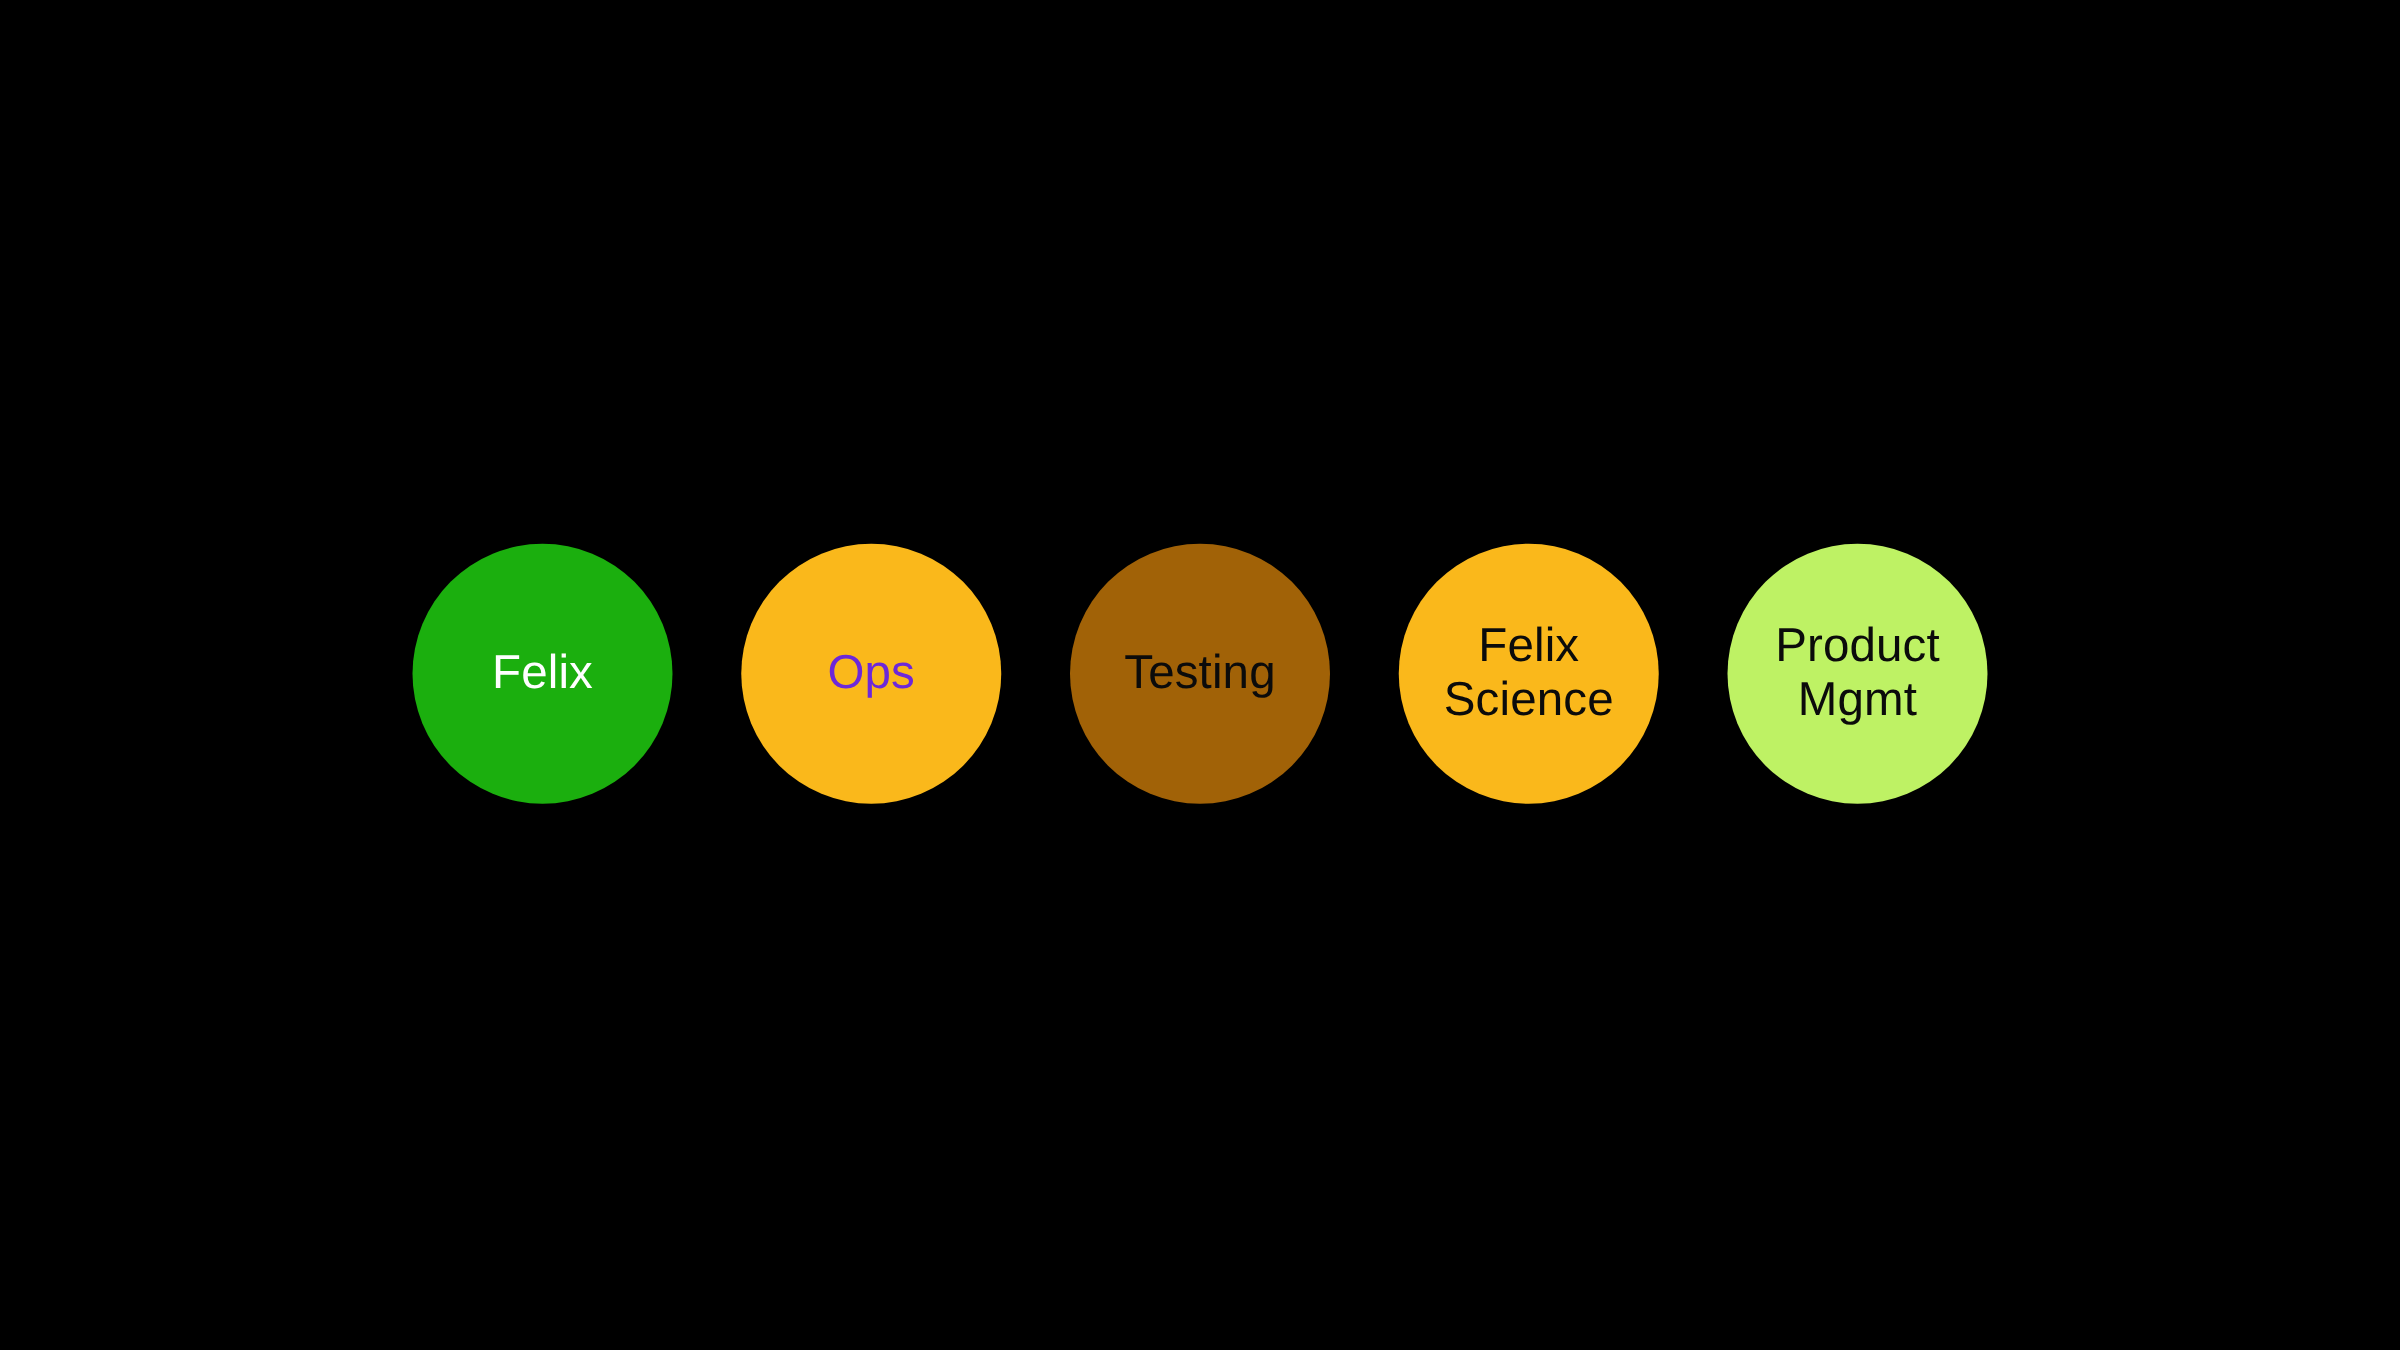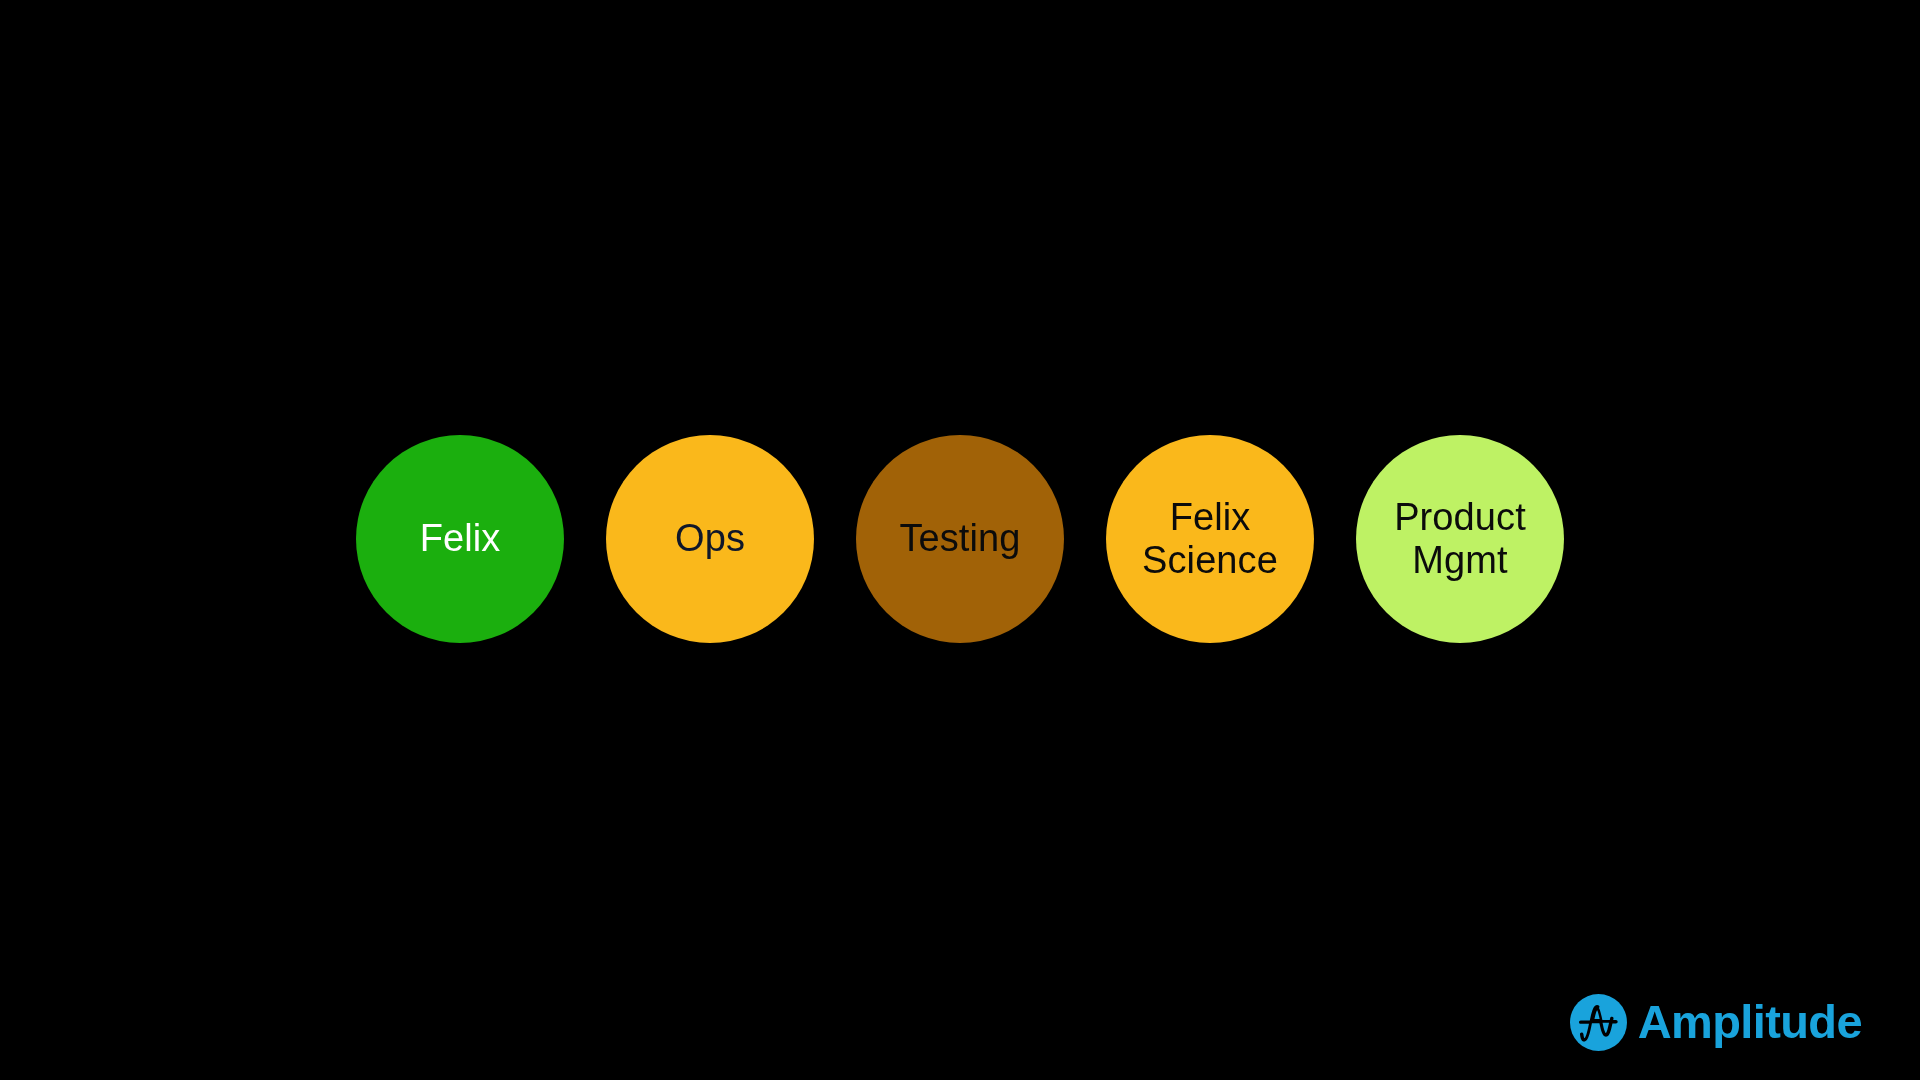--- a/index.html
+++ b/index.html
@@ -27,21 +27,21 @@
   
   #circle-row {
     position: absolute;
     left: 0;
     top: 435px;
     width: 1920px;
     height: 208px;
     display: flex;
     justify-content: center;
     align-items: flex-end;
-    gap: 42px;
+    gap: 55px;
   }
 
   .node-circle {
     width: 208px;
     height: 208px;
     border-radius: 50%;
     flex: 0 0 208px;
     display: flex;
     align-items: center;
     justify-content: center;
@@ -89,57 +89,33 @@
 
 <div id="slide" style="background: rgb(0, 0, 0);">
 
   <div id="circle-row">
 
     <div class="node-circle" style="background-color: rgb(27, 175, 14);">
       <span class="node-label" style="color: rgb(255, 255, 255);">Felix</span>
     </div>
 
     <div class="node-circle" style="background-color: rgb(250, 184, 27);">
-      <span class="node-label" style="color: #0f172a;">Ops</span>
+      <span class="node-label" style="color: #6d28d9;">Ops</span>
     </div>
 
     <div class="node-circle" style="background-color: #a16207;">
       <span class="node-label" style="color: rgb(11, 11, 11);">Testing</span>
     </div>
 
     <div class="node-circle" style="background-color: rgb(250, 184, 27);">
       <span class="node-label" style="color: rgb(11, 11, 11);">Felix
 Science</span>
     </div>
 
     <div class="node-circle" style="background-color: #bef264;">
       <span class="node-label" style="color: rgb(11, 11, 11);">Product
 Mgmt</span>
     </div>
 
   </div>
 
-  <div id="amplitude-logo">
-    <svg id="amplitude-mark" viewBox="0 0 100 100" xmlns="http://www.w3.org/2000/svg">
-      <circle class="mark-disc" cx="50" cy="50" r="50" fill="#19A3DC"></circle>
-      <path class="mark-glyph" d="M47.6 19.5c-3.0 0-5.3 2.4-7.0 6.1c-1.8 3.9-3.3 9.4-4.7 15.5
-               l-1.2 5.3H18.8c-1.7 0-3.0 1.3-3.0 3.0c0 1.7 1.3 3.0 3.0 3.0h14.5
-               l-1.6 7.1c-1.3 5.7-2.6 10.7-4.0 14.1c-0.7 1.7-1.3 2.8-1.8 3.4
-               c-0.2 0.2-0.3 0.3-0.4 0.3c-0.3 0-0.6-0.4-1.0-1.5c-0.4-1.2-0.8-3.1-1.0-5.6
-               c-0.2-1.6-1.6-2.8-3.2-2.7c-1.6 0.1-2.9 1.5-2.8 3.2c0.3 3.0 0.7 5.5 1.4 7.5
-               c0.7 2.0 1.9 4.3 4.2 5.0c2.6 0.8 5.0-0.8 6.5-2.6c1.5-1.9 2.7-4.6 3.7-7.6
-               c2.0-6.0 3.6-14.0 5.1-21.4l0.1-0.3h13.1l0.3 1.4c1.2 5.5 2.4 10.7 3.8 14.5
-               c0.7 1.9 1.5 3.7 2.6 5.1c1.1 1.4 2.7 2.6 4.8 2.6c2.1 0 3.7-1.2 4.8-2.6
-               c1.1-1.4 1.9-3.2 2.6-5.1c1.4-3.9 2.6-9.1 3.8-14.7l0.2-0.9h6.1
-               c1.7 0 3.0-1.3 3.0-3.0c0-1.7-1.3-3.0-3.0-3.0h-4.8l0.5-2.2
-               c0.3-1.6-0.7-3.2-2.3-3.5c-1.6-0.3-3.2 0.7-3.5 2.3l-0.7 3.4h-13.0
-               l-1.1-5.1c-1.4-6.2-2.9-11.8-4.8-15.8C53.0 21.9 50.7 19.5 47.6 19.5z
-               M47.6 28.4c0.9 1.5 2.0 4.9 3.2 10.2l1.2 5.4h-9.1l1.2-5.4
-               C45.4 33.3 46.6 29.9 47.6 28.4z
-               M57.2 50.4h11.3l-0.2 0.8c-1.2 5.5-2.3 10.3-3.5 13.7
-               c-0.6 1.7-1.2 2.8-1.7 3.4c-0.2 0.3-0.3 0.3-0.3 0.3
-               c-0.0 0-0.1-0.0-0.3-0.3c-0.5-0.6-1.1-1.7-1.7-3.4
-               c-1.2-3.4-2.4-8.3-3.5-13.8L57.2 50.4z" fill="#000000"></path>
-    </svg>
-    <span id="amplitude-wordmark" style="color: rgb(25, 163, 220);">Amplitude</span>
-  </div>
 
 </div>
 
 </body></html>

